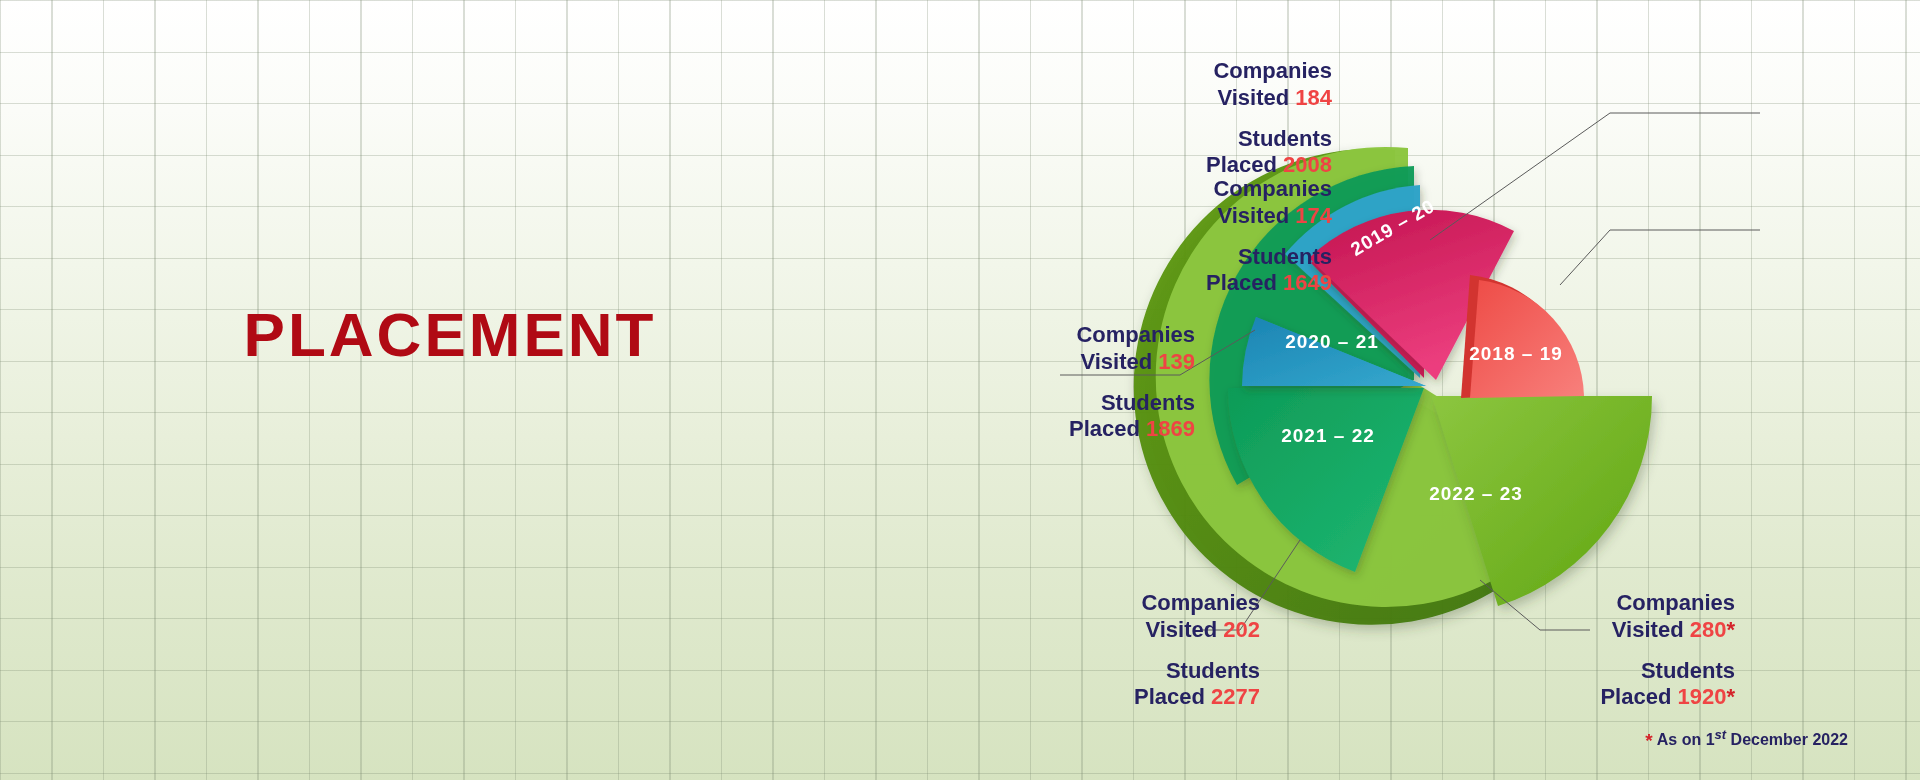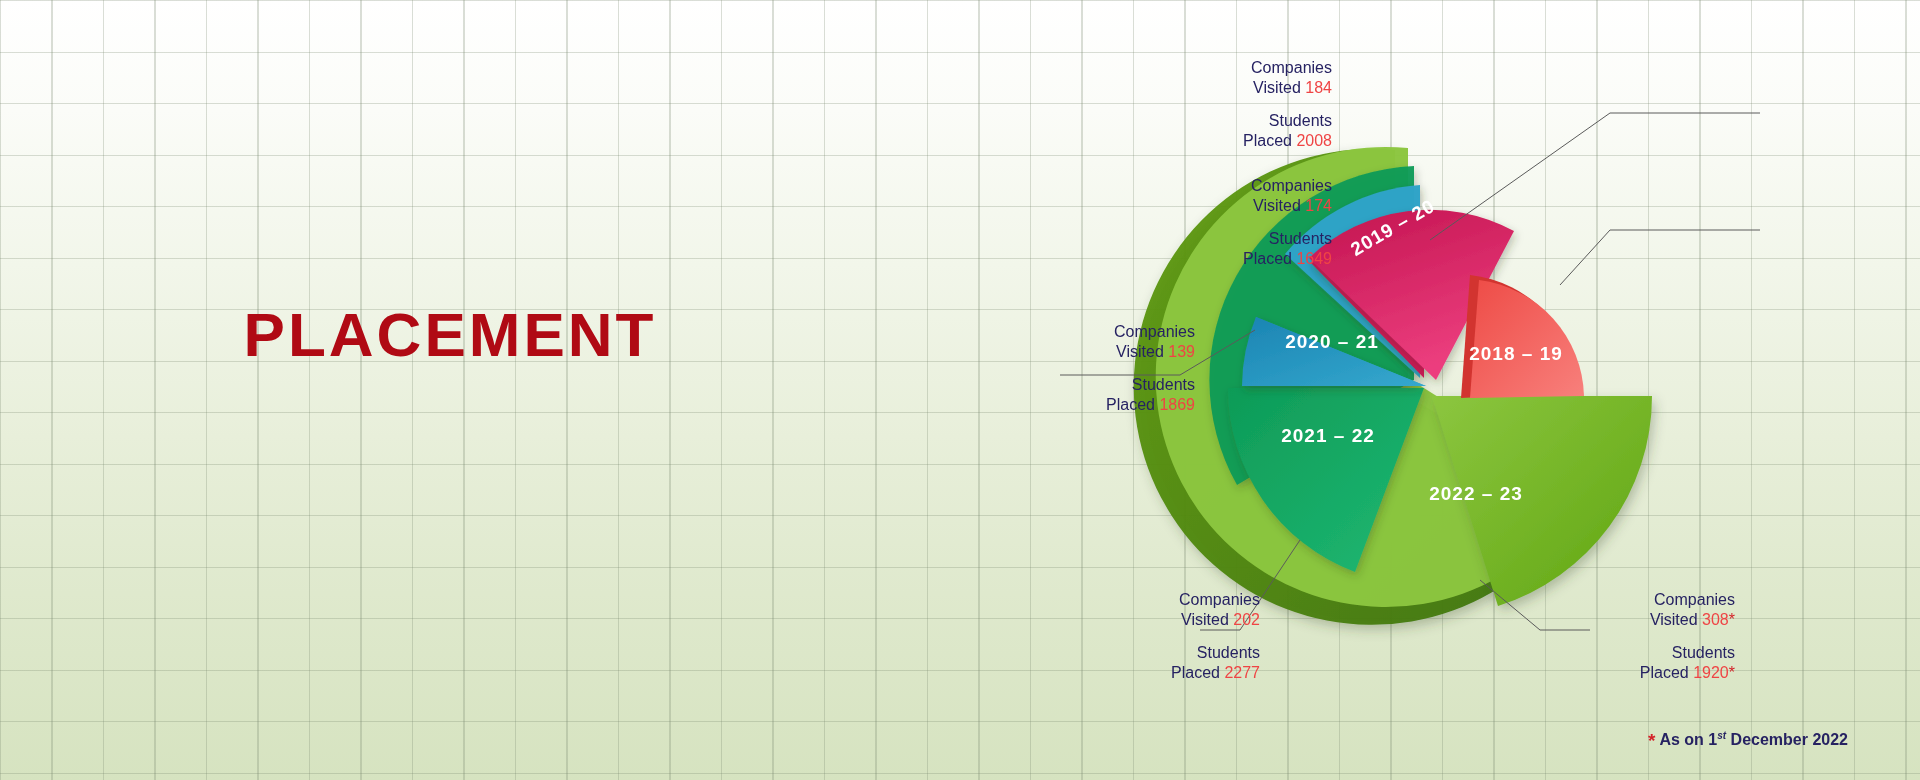--- a/index.html
+++ b/index.html
@@ -26,39 +26,39 @@
   
   #chart-area{ position:absolute; left:1180px; top:130px; width:470px; height:470px; }
   #pie-svg{ display:block; overflow:visible; }
   .slice-label{
     font-family:"Liberation Sans", sans-serif;
     font-size:19px; font-weight:700; fill:#ffffff;
     paint-order:stroke; letter-spacing:1px;
   }
 
   
-  .callout{ position:absolute; color:#262262; font-weight:400; font-size:16px; line-height:1.22; }
+  .callout{ position:absolute; color:#262262; font-weight:700; font-size:22px; line-height:1.22; }
   .callout .row{ white-space:nowrap; }
   .callout .num{ color:#ef4444; }
   .callout .star{ color:#D4232A; }
   .callout.right{ text-align:right; }
   .callout.left{ text-align:right; }
   .cl-block + .cl-block{ margin-top:14px; }
 
   
   .leader{ position:absolute; pointer-events:none; }
   .leader polyline{ stroke:#5a5a5a; stroke-width:1; fill:none; }
 
   
   #footnote{
     position:absolute; right:72px; bottom:28px;
     color:#262262; font-weight:700; font-size:16px; white-space:nowrap;
   }
   #footnote .fstar{ color:#D4232A; font-size:19px; vertical-align:-2px; margin-right:4px; }
-  #footnote sup{ font-size:10px;font-style:italic; }
+  #footnote sup{ font-size:13px;font-style:italic; }
 </style>
 </head>
 <body>
 
 <div id="title-block">
   <span class="line">PLACEMENT</span>
 </div>
 
 <div id="chart-area">
   <svg id="pie-svg" width="470" height="470" viewBox="0 0 470 470">
@@ -218,21 +218,21 @@
       <span class="num">2277</span>
     </div>
   </div>
 </div>
 
 <div class="callout left" style="left:1590px; top:590px; width:145px;">
   <div class="cl-block">
     <div class="row">Companies</div>
     <div class="row">
       <span>Visited</span>
-      <span class="num">308</span><span class="star">*</span>
+      <span class="num">280</span><span class="star">*</span>
     </div>
   </div>
   <div class="cl-block">
     <div class="row">Students</div>
     <div class="row">
       <span>Placed</span>
       <span class="num">1920</span><span class="star">*</span>
     </div>
   </div>
 </div>

